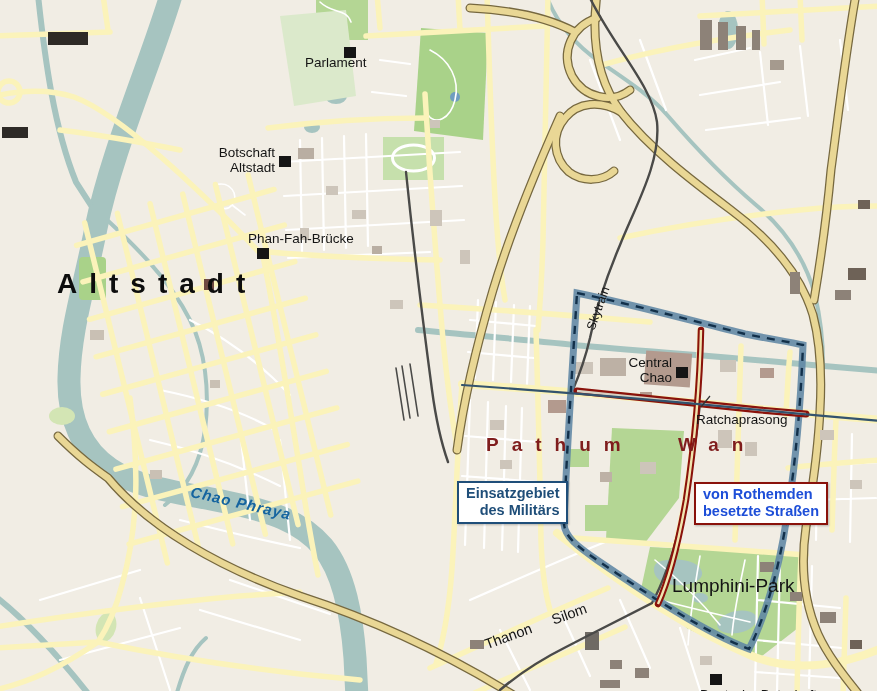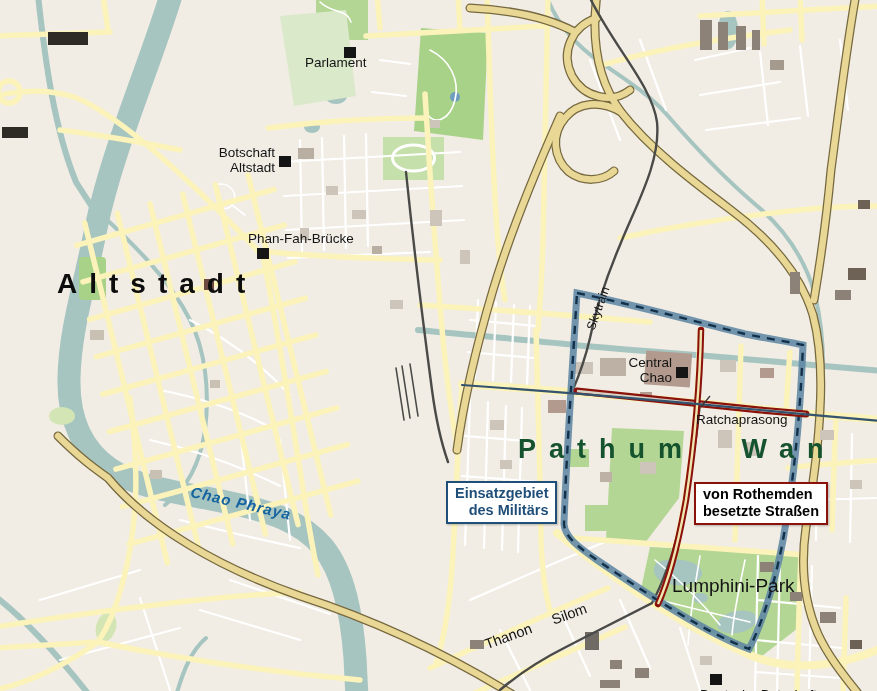--- a/index.html
+++ b/index.html
@@ -26,28 +26,28 @@
   .zone-dash{fill:none;stroke:#12304a;stroke-width:2.4;stroke-dasharray:8 7;}
   
   .red{fill:none;stroke:#8a120b;stroke-width:7;stroke-linecap:round;}
   .red2{fill:none;stroke:#8a120b;stroke-width:6.5;stroke-linecap:round;}
   .stripe1{fill:none;stroke:#d9d2c2;stroke-width:2.6;}
   .stripe2{fill:none;stroke:#f0e6b0;stroke-width:2.4;}
   
   .lbl{position:absolute;color:#141414;font-size:13.5px;line-height:1.12;white-space:nowrap;}
   .lbl.right{text-align:right;}
   .big{font-weight:bold;font-size:28px;letter-spacing:12px;color:#0d0d0d;}
-  .big2{font-weight:bold;font-size:27px;letter-spacing:13px;word-spacing:26px;color:#14532d;margin-left:32px;}
+  .big2{font-weight:bold;font-size:19px;letter-spacing:13px;word-spacing:26px;color:#7f1d1d;}
   .riverlbl{position:absolute;color:#15649f;font-style:italic;font-weight:600;font-size:15px;
             transform:rotate(13deg);transform-origin:left top;letter-spacing:1px;white-space:nowrap;}
   .rot{position:absolute;transform-origin:left bottom;white-space:nowrap;}
   .legend{position:absolute;background:#ffffff;font-weight:bold;font-size:14.5px;line-height:1.2;
           padding:2px 7px;white-space:nowrap;box-shadow:1px 1px 2px rgba(0,0,0,.25);}
   .legend.mil{border:2px solid #1f4e79;color:#1f4e79;text-align:right;}
-  .legend.red{border:2px solid #8a120b;color:#000000;text-align:left;}
+  .legend.red{border:2px solid #8a120b;color:#1d4ed8;text-align:left;}
   .poi{position:absolute;width:12px;height:11px;background:#151515;}
 </style>
 </head>
 <body>
 
 <div id="stage">
 
 <svg width="877" height="691" viewBox="0 0 877 691">
 
   <g>
@@ -246,21 +246,21 @@
 <div class="lbl right" style="left:626px;top:355px;width:46px;">
   <div>Central</div>
   <div>Chao</div>
 </div>
 <div class="lbl" style="left:696px;top:380px;margin-top:32px;">Ratchaprasong</div>
 <div class="lbl" style="left:672px;top:575px;font-size:19px;">Lumphini-Park</div>
 <div class="lbl rot" style="left:488px;top:636px;font-size:14.5px;word-spacing:18px;transform:rotate(-20deg);">Thanon Silom</div>
 <div class="lbl rot" style="left:597px;top:318px;font-size:12.5px;transform:rotate(-70deg);">Skytrain</div>
 <div class="lbl" style="left:700px;top:687px;">Deutsche Botschaft</div>
 
-<div class="legend mil" style="left:446px;top:481px;">
+<div class="legend mil" style="left:457px;top:481px;">
   <div>Einsatzgebiet</div>
   <div>des Militärs</div>
 </div>
 <div class="legend red" style="left:694px;top:482px;">
   <div>von Rothemden</div>
   <div>besetzte Straßen</div>
 </div>
 
 </div>
 

